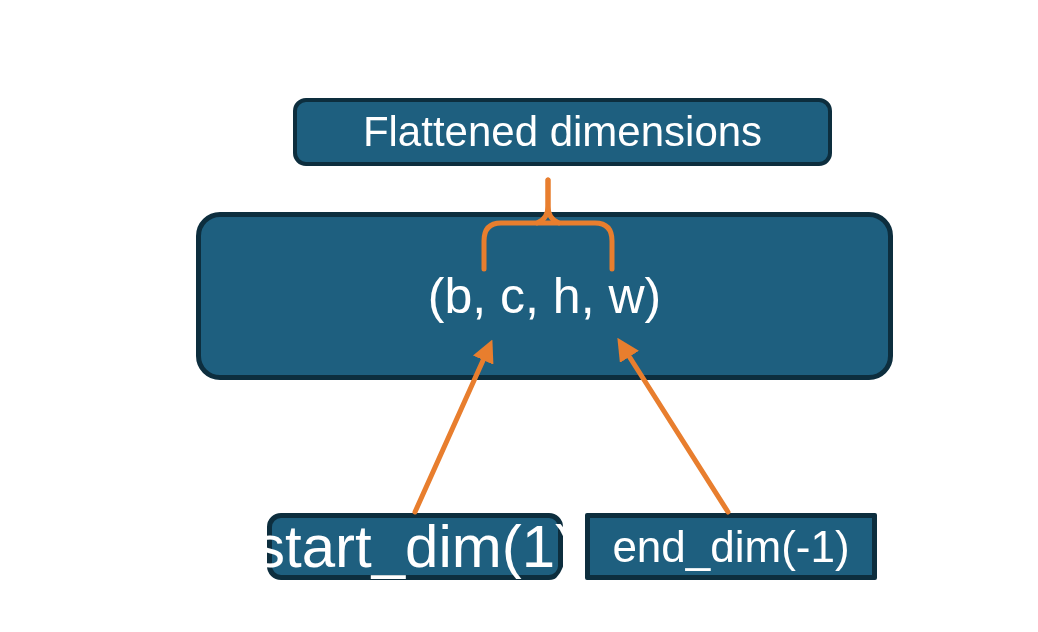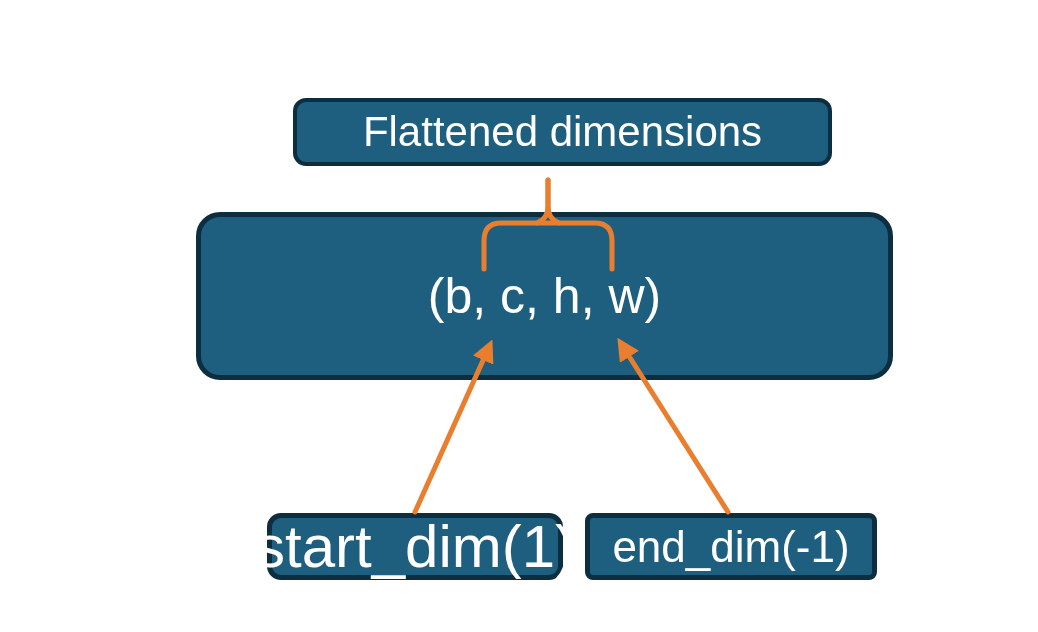--- a/index.html
+++ b/index.html
@@ -49,21 +49,21 @@
     left: 267px; top: 513px;
     width: 296px; height: 67px;
     border: 5px solid var(--node-border);
     border-radius: 14px;
     font-size: 60px;
   }
   .node-end {
     left: 585px; top: 513px;
     width: 292px; height: 67px;
     border: 5px solid var(--node-border);
-    border-radius: 8px;
+    border-radius: 2px;
     font-size: 44px;
   }
   .overlay {
     position: absolute;
     left: 0; top: 0;
     width: 1038px; height: 632px;
     pointer-events: none;
   }
   .connector-stroke {
     stroke: var(--connector);

